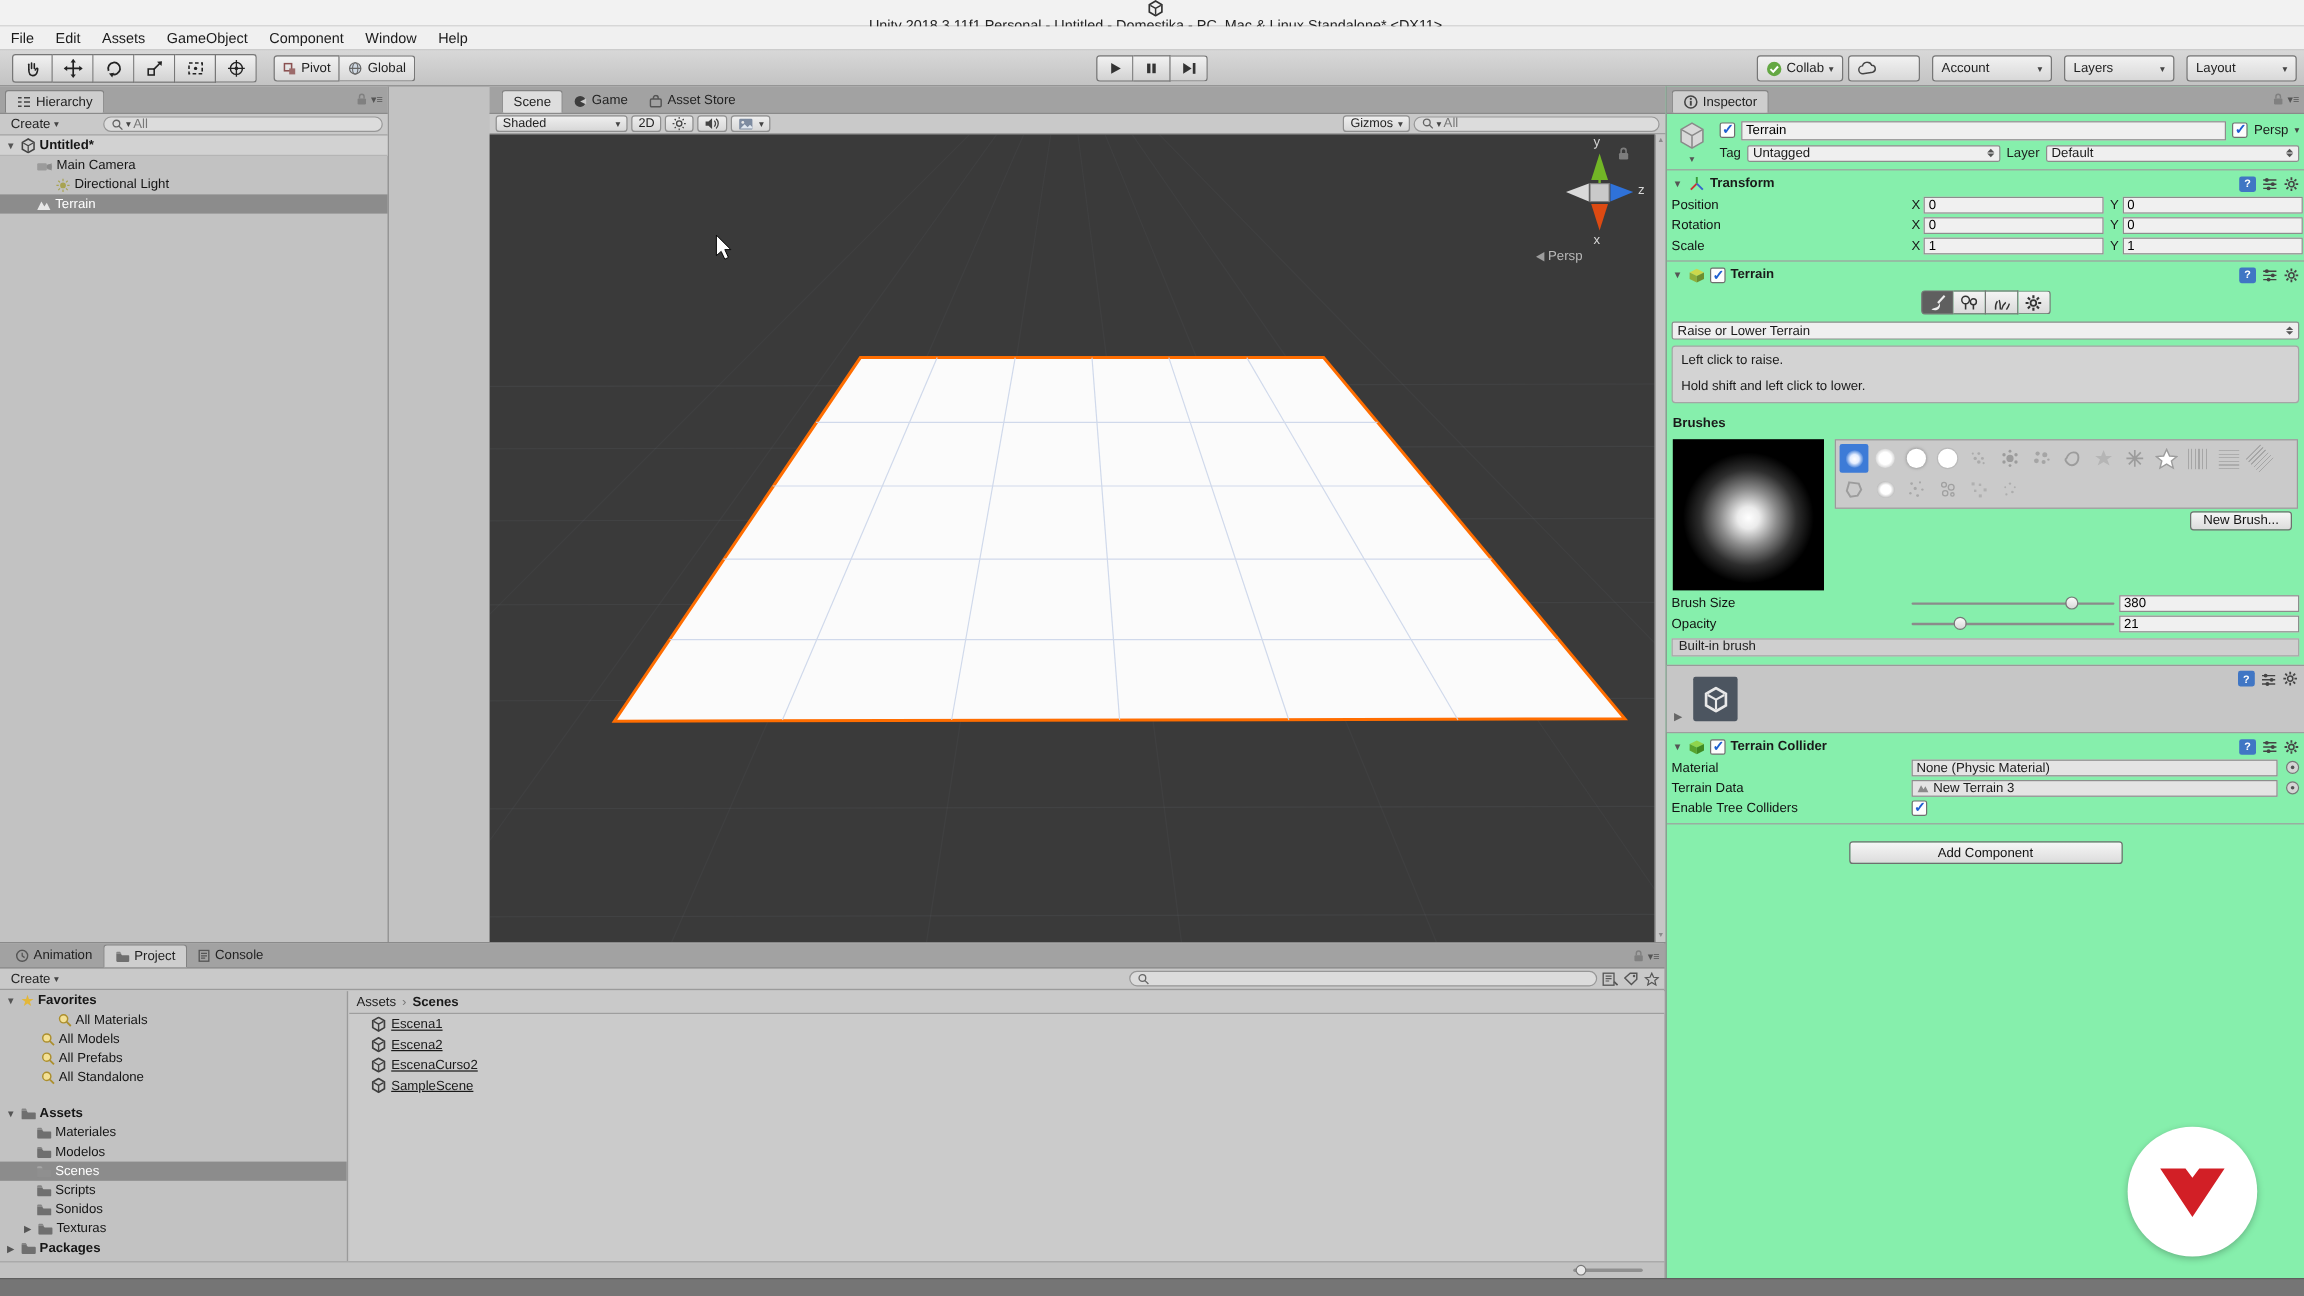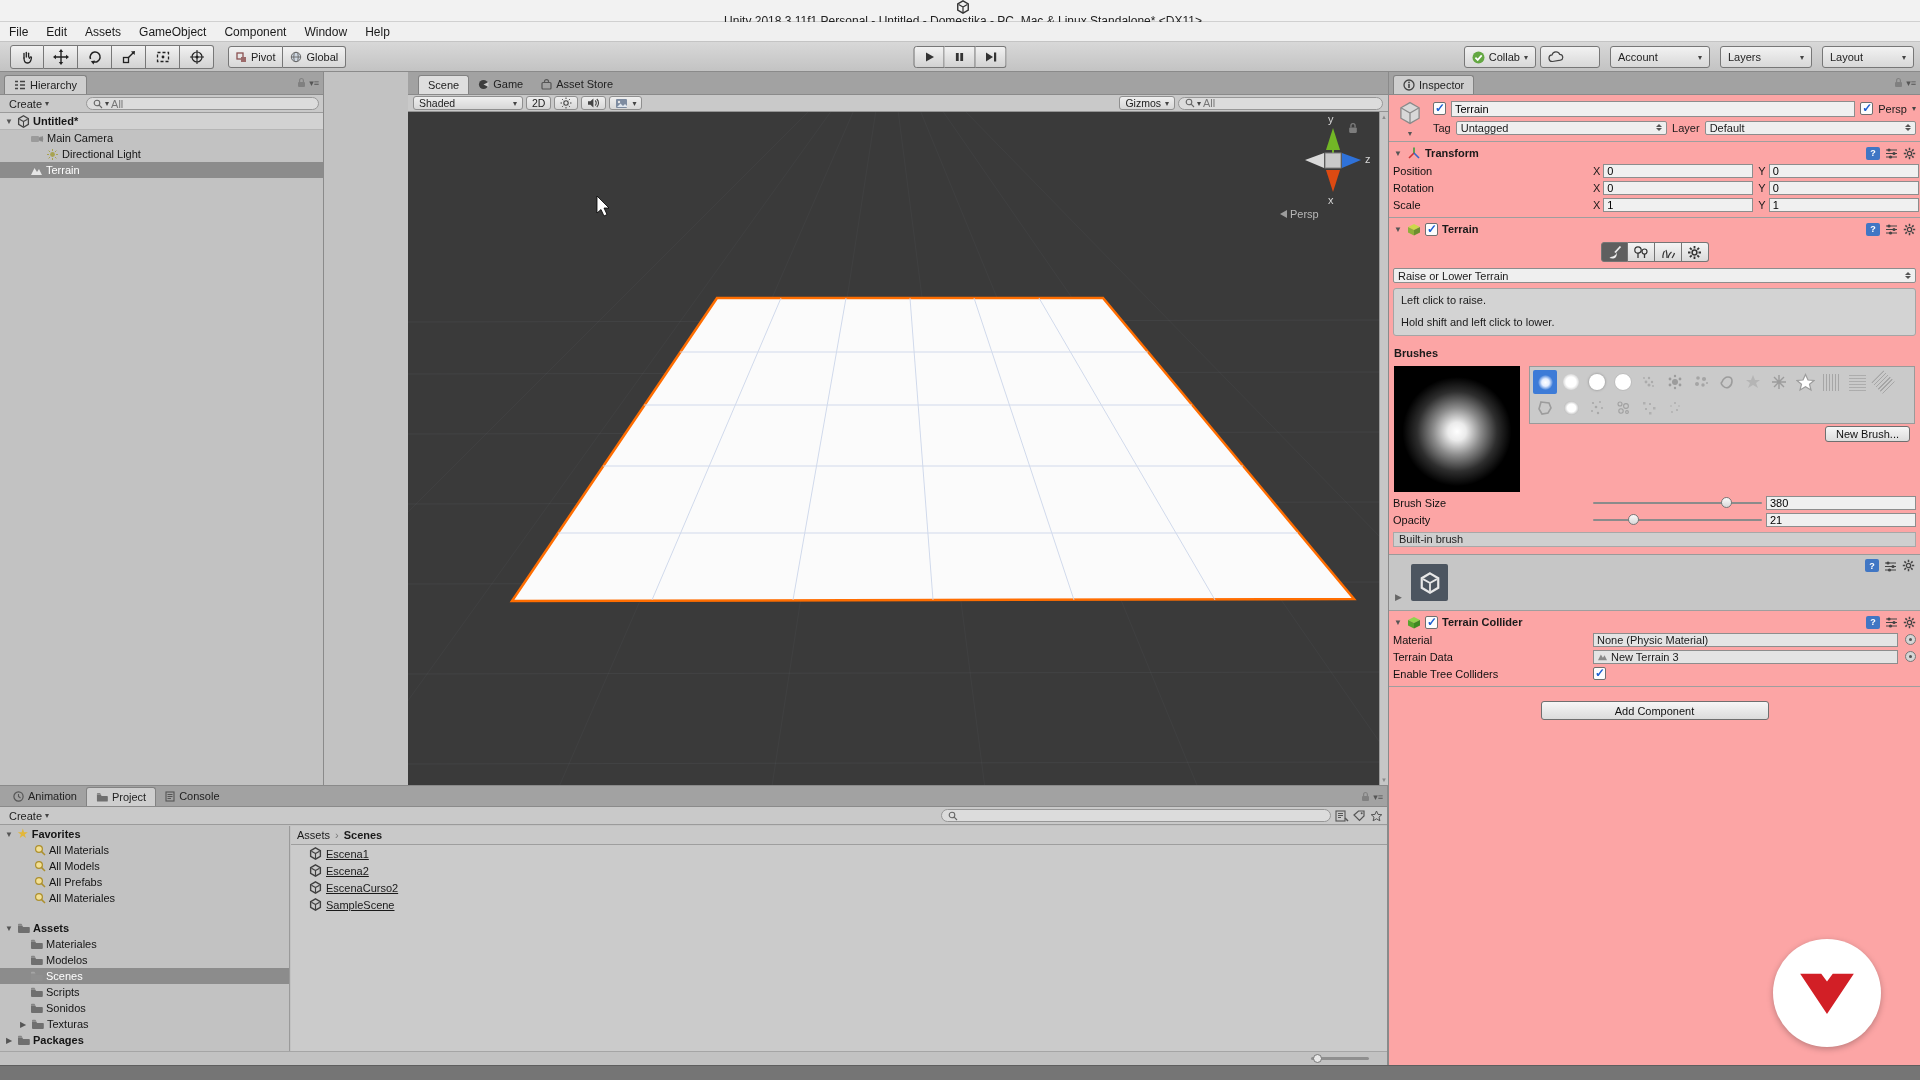--- a/index.html
+++ b/index.html
@@ -51,21 +51,21 @@
   #scene-panel .tab.active { background:#dedede; }
   #viewbar { height:17px; background:#c9c9c9; border-bottom:1px solid #939393; display:flex; align-items:center; padding:0 5px; gap:3px; }
   .vbtn { height:14px; border:1px solid #8f8f8f; background:linear-gradient(#efefef,#d7d7d7); border-radius:3px; display:flex; align-items:center; padding:0 5px; gap:4px; font-size:10.5px; color:#222; }
   #viewport { position:absolute; left:0; top:40px; width:971px; height:673px; background:#3a3a3a; overflow:hidden; }
   #vscroll { position:absolute; right:0; top:40px; width:9px; height:673px; background:#c6c6c6; border-left:1px solid #9a9a9a; display:flex; flex-direction:column; justify-content:space-between; align-items:center; padding:2px 0; color:#8a8a8a; font-size:6px; }
   .ov-label { position:absolute; color:#d6d6d6; font-size:11px; }
   #persp-label { position:absolute; left:872px; top:96px; color:#b9b9b9; display:flex; align-items:center; gap:3px; }
   #persp-label .tri { width:0; height:0; border-top:4px solid transparent; border-bottom:4px solid transparent; border-right:7px solid #9d9d9d; }
   #vp-lock { position:absolute; left:940px; top:10px; opacity:.7; }
 
-  #inspector { position:absolute; left:1388px; top:72px; width:532px; height:993px; background:#fca5a5; border-left:1px solid #8a8a8a; }
+  #inspector { position:absolute; left:1388px; top:72px; width:532px; height:993px; background:#86efac; border-left:1px solid #8a8a8a; }
   .insp-section { border-top:1px solid #9e9e9e; padding-top:2px; }
   .comp-head { height:18px; display:flex; align-items:center; gap:4px; padding:0 4px; font-weight:bold; }
   .comp-head .spacer { flex:1; }
   .hicons { display:flex; align-items:center; gap:5px; }
   .helpbadge { width:14px; height:13px; background:#4076c4; border-radius:2px; color:#fff; font-size:9px; font-weight:bold; display:flex; align-items:center; justify-content:center; }
   .prow { height:17px; display:flex; align-items:center; padding:0 4px; gap:4px; }
   .plabel { flex:0 0 196px; color:#111; }
   .axis3 { flex:1; display:flex; gap:5px; }
   .axcell { flex:1; display:flex; align-items:center; gap:3px; }
   .nfield { flex:1; height:14px; border:1px solid #8d8d8d; background:#f0f0f0; font-size:11px; padding:0 3px; font-family:"Liberation Sans",sans-serif; min-width:0; }
@@ -989,47 +989,47 @@
         <path d="M6.5 1 L8 4.4 L11.8 4.7 L9 7.1 L9.9 10.8 L6.5 8.8 L3.1 10.8 L4 7.1 L1.2 4.7 L5 4.4 Z" fill="none" stroke="#555" stroke-width="1"></path>
       </svg>
   </div>
 
   <div id="proj-left">
     <div class="tree-row">
       <span class="fold">▼</span>
       <span style="color:#e3b73a; font-size:13px; line-height:10px;">★</span>
       <span class="bold">Favorites</span>
     </div>
+    <div class="tree-row" style="padding-left:48px">
+      <svg width="12" height="12" viewBox="0 0 12 12">
+          <circle cx="5" cy="5" r="3.4" fill="#f3e094" stroke="#ac8f2e" stroke-width="1.2"></circle>
+          <path d="M7.6 7.6 L11 11" stroke="#ac8f2e" stroke-width="1.5"></path>
+        </svg>
+      <span>All Materials</span>
+    </div>
     <div class="tree-row" style="padding-left:34px">
       <svg width="12" height="12" viewBox="0 0 12 12">
           <circle cx="5" cy="5" r="3.4" fill="#f3e094" stroke="#ac8f2e" stroke-width="1.2"></circle>
           <path d="M7.6 7.6 L11 11" stroke="#ac8f2e" stroke-width="1.5"></path>
         </svg>
-      <span>All Materials</span>
+      <span>All Models</span>
     </div>
     <div class="tree-row" style="padding-left:34px">
       <svg width="12" height="12" viewBox="0 0 12 12">
           <circle cx="5" cy="5" r="3.4" fill="#f3e094" stroke="#ac8f2e" stroke-width="1.2"></circle>
           <path d="M7.6 7.6 L11 11" stroke="#ac8f2e" stroke-width="1.5"></path>
         </svg>
-      <span>All Models</span>
+      <span>All Prefabs</span>
     </div>
     <div class="tree-row" style="padding-left:34px">
       <svg width="12" height="12" viewBox="0 0 12 12">
           <circle cx="5" cy="5" r="3.4" fill="#f3e094" stroke="#ac8f2e" stroke-width="1.2"></circle>
           <path d="M7.6 7.6 L11 11" stroke="#ac8f2e" stroke-width="1.5"></path>
         </svg>
-      <span>All Prefabs</span>
-    </div>
-    <div class="tree-row" style="padding-left:34px">
-      <svg width="12" height="12" viewBox="0 0 12 12">
-          <circle cx="5" cy="5" r="3.4" fill="#f3e094" stroke="#ac8f2e" stroke-width="1.2"></circle>
-          <path d="M7.6 7.6 L11 11" stroke="#ac8f2e" stroke-width="1.5"></path>
-        </svg>
-      <span>All Materiales</span>
+      <span>All Standalone</span>
     </div>
 
     <div class="tree-row" style="margin-top:14px">
       <span class="fold">▼</span>
       <svg width="13" height="10" viewBox="0 0 13 10">
           <path d="M1 2.5 h4 l1.2 1.5 H12 a.8 .8 0 0 1 .8 .8 V9 a1 1 0 0 1 -1 1 H2 a1 1 0 0 1 -1 -1 Z" fill="#6f6f6f"></path>
           <path d="M1 2.5 V1.6 a.8 .8 0 0 1 .8 -.8 H4.4 L5.6 2.5 Z" fill="#858585"></path>
         </svg>
       <span class="bold">Assets</span>
     </div>

